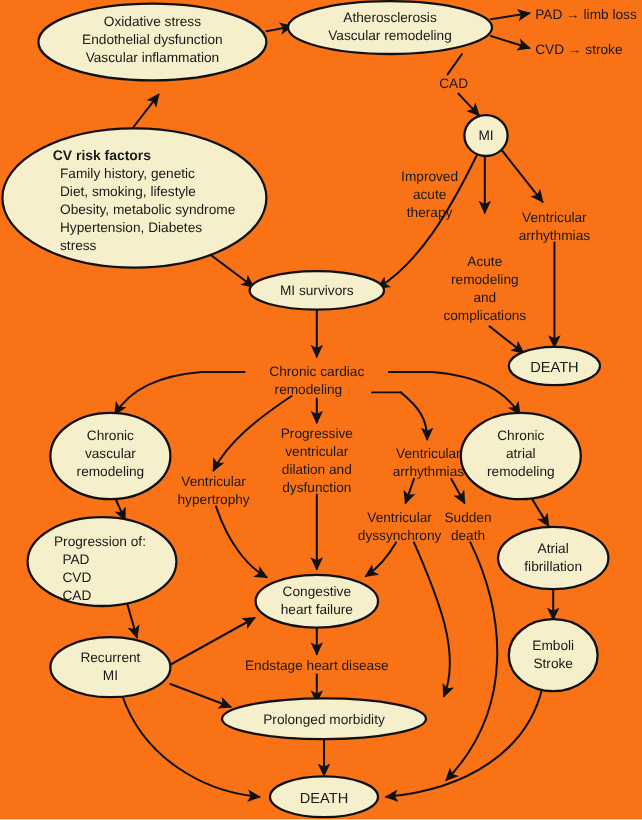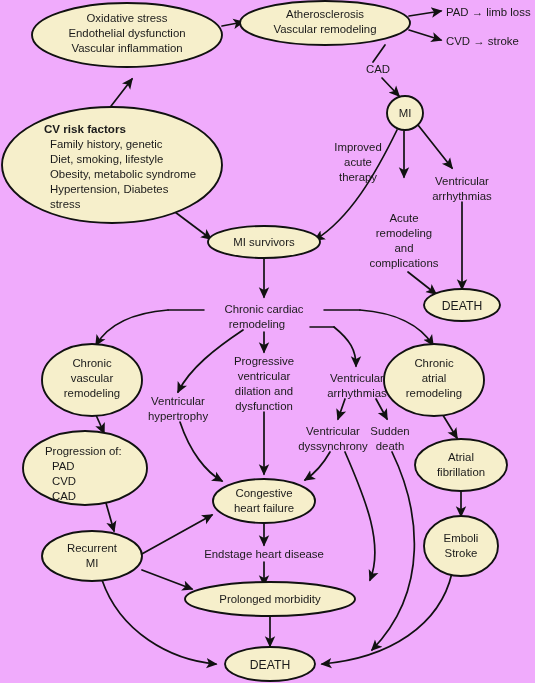--- a/index.html
+++ b/index.html
@@ -11,21 +11,21 @@
   body {
     font-family: "Liberation Sans", sans-serif;
     width: 535px;
     height: 683px;
     overflow: hidden;
   }
   #diagram-root {
     position: relative;
     width: 535px;
     height: 683px;
-    background: #f0abfc;
+    background: #f97316;
   }
   svg#flow {
     position: absolute;
     top: 0;
     left: 0;
     width: 535px;
     height: 683px;
     display: block;
   }
   .node-ellipse {

